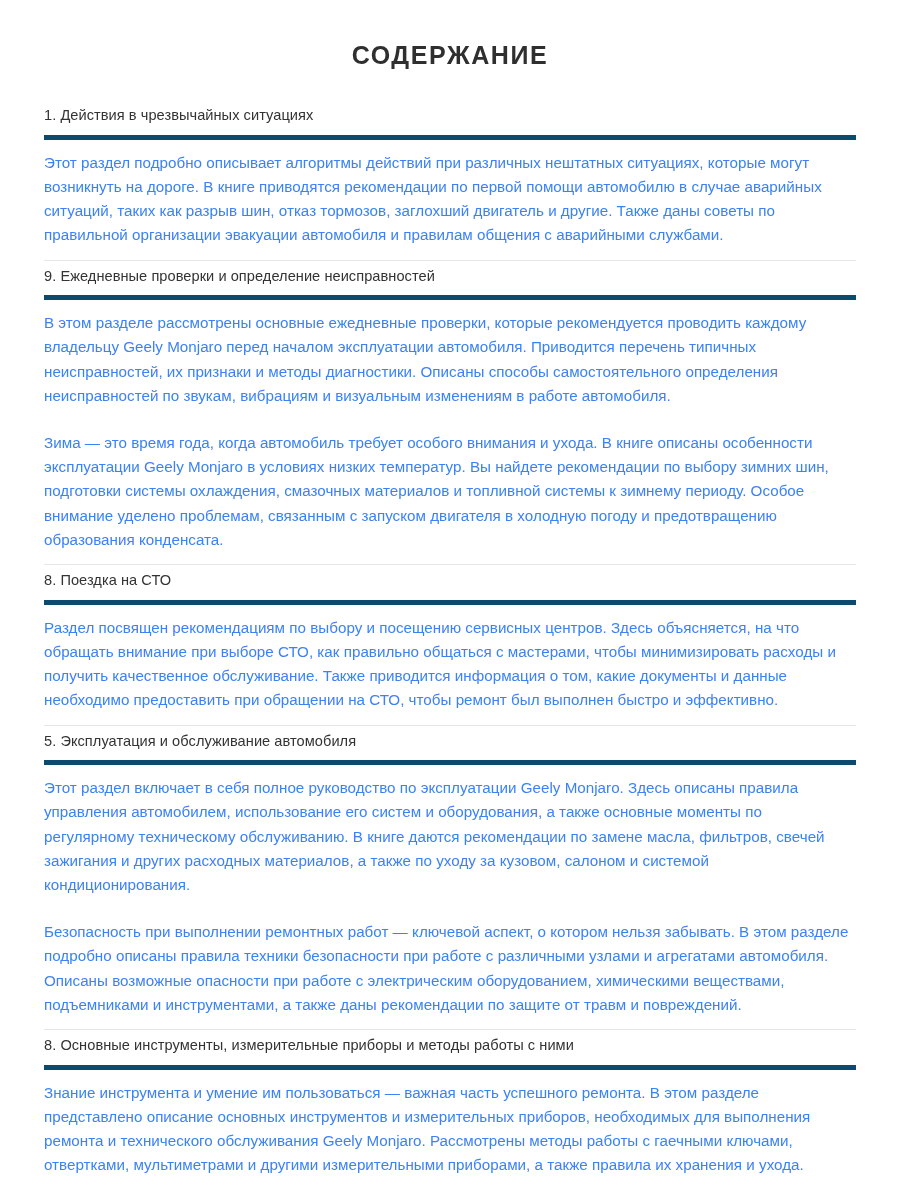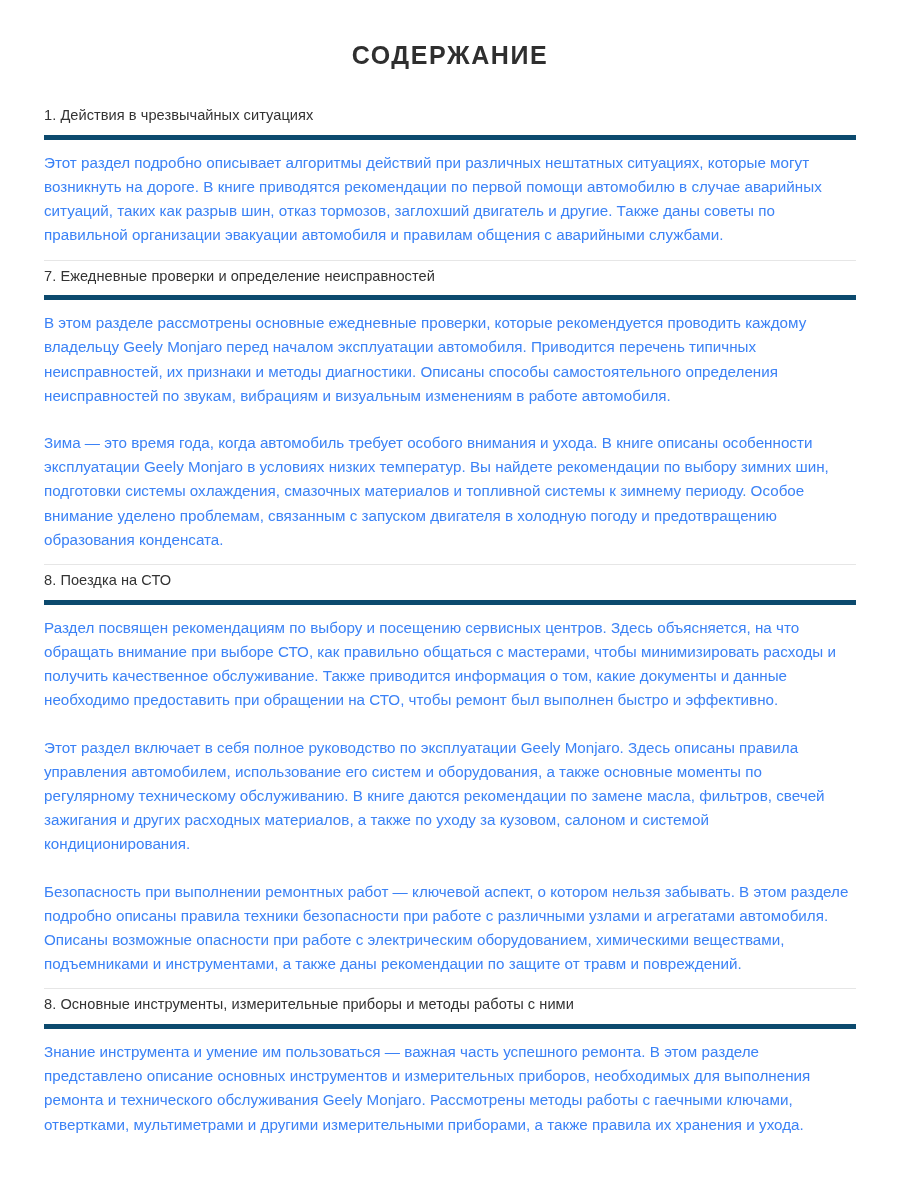--- a/index.html
+++ b/index.html
@@ -83,34 +83,35 @@
   <h1 class="doc-title">СОДЕРЖАНИЕ</h1>
 
   <div class="toc">
 
     <div class="section">
       <h2 class="section-heading">1. Действия в чрезвычайных ситуациях</h2>
       <p class="section-body">Этот раздел подробно описывает алгоритмы действий при различных нештатных ситуациях, которые могут возникнуть на дороге. В книге приводятся рекомендации по первой помощи автомобилю в случае аварийных ситуаций, таких как разрыв шин, отказ тормозов, заглохший двигатель и другие. Также даны советы по правильной организации эвакуации автомобиля и правилам общения с аварийными службами.</p>
     </div>
 
     <div class="section">
-      <h2 class="section-heading">7. Ежедневные проверки и определение неисправностей</h2>
+      <h2 class="section-heading">9. Ежедневные проверки и определение неисправностей</h2>
       <p class="section-body">В этом разделе рассмотрены основные ежедневные проверки, которые рекомендуется проводить каждому владельцу Geely Monjaro перед началом эксплуатации автомобиля. Приводится перечень типичных неисправностей, их признаки и методы диагностики. Описаны способы самостоятельного определения неисправностей по звукам, вибрациям и визуальным изменениям в работе автомобиля.</p>
     </div>
 
     <div class="section">
       <p class="section-body">Зима — это время года, когда автомобиль требует особого внимания и ухода. В книге описаны особенности эксплуатации Geely Monjaro в условиях низких температур. Вы найдете рекомендации по выбору зимних шин, подготовки системы охлаждения, смазочных материалов и топливной системы к зимнему периоду. Особое внимание уделено проблемам, связанным с запуском двигателя в холодную погоду и предотвращению образования конденсата.</p>
     </div>
 
     <div class="section">
       <h2 class="section-heading">8. Поездка на СТО</h2>
       <p class="section-body">Раздел посвящен рекомендациям по выбору и посещению сервисных центров. Здесь объясняется, на что обращать внимание при выборе СТО, как правильно общаться с мастерами, чтобы минимизировать расходы и получить качественное обслуживание. Также приводится информация о том, какие документы и данные необходимо предоставить при обращении на СТО, чтобы ремонт был выполнен быстро и эффективно.</p>
     </div>
 
     <div class="section">
+      <h2 class="section-heading">5. Эксплуатация и обслуживание автомобиля</h2>
       <p class="section-body">Этот раздел включает в себя полное руководство по эксплуатации Geely Monjaro. Здесь описаны правила управления автомобилем, использование его систем и оборудования, а также основные моменты по регулярному техническому обслуживанию. В книге даются рекомендации по замене масла, фильтров, свечей зажигания и других расходных материалов, а также по уходу за кузовом, салоном и системой кондиционирования.</p>
     </div>
 
     <div class="section">
       <p class="section-body">Безопасность при выполнении ремонтных работ — ключевой аспект, о котором нельзя забывать. В этом разделе подробно описаны правила техники безопасности при работе с различными узлами и агрегатами автомобиля. Описаны возможные опасности при работе с электрическим оборудованием, химическими веществами, подъемниками и инструментами, а также даны рекомендации по защите от травм и повреждений.</p>
     </div>
 
     <div class="section">
       <h2 class="section-heading">8.  Основные инструменты, измерительные приборы и методы работы с ними</h2>
       <p class="section-body">Знание инструмента и умение им пользоваться — важная часть успешного ремонта. В этом разделе представлено описание основных инструментов и измерительных приборов, необходимых для выполнения ремонта и технического обслуживания Geely Monjaro. Рассмотрены методы работы с гаечными ключами, отвертками, мультиметрами и другими измерительными приборами, а также правила их хранения и ухода.</p>

